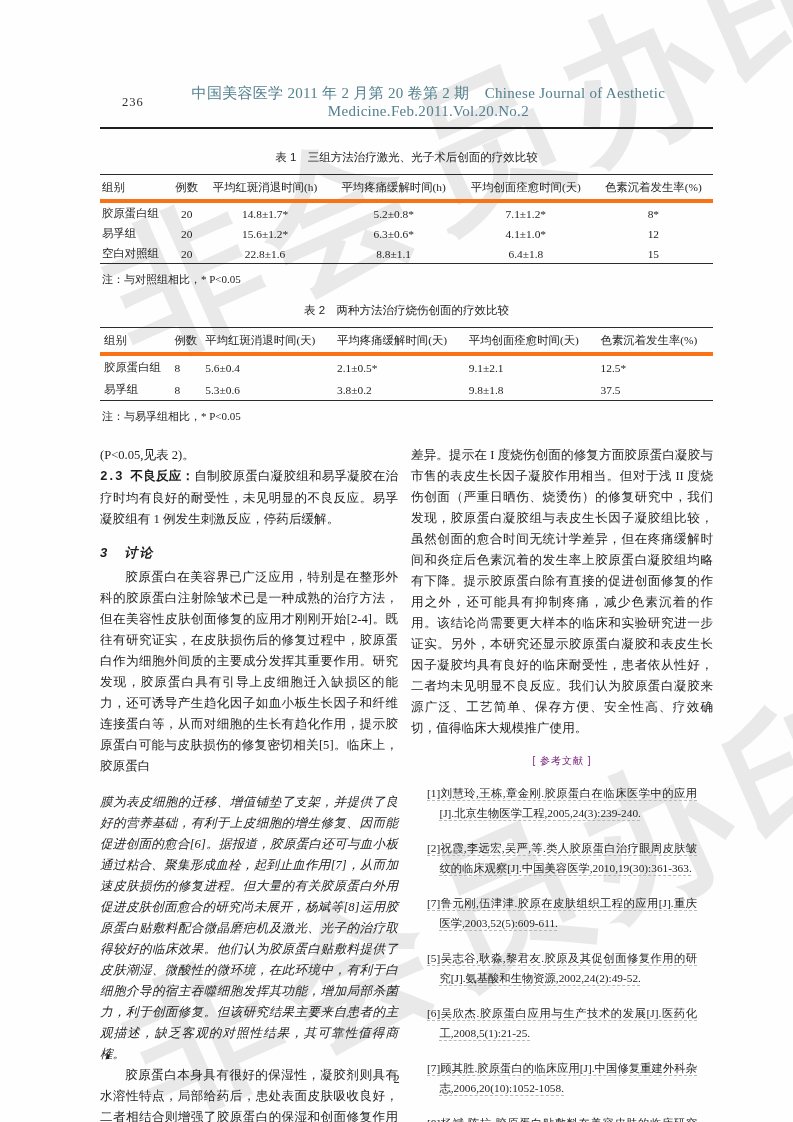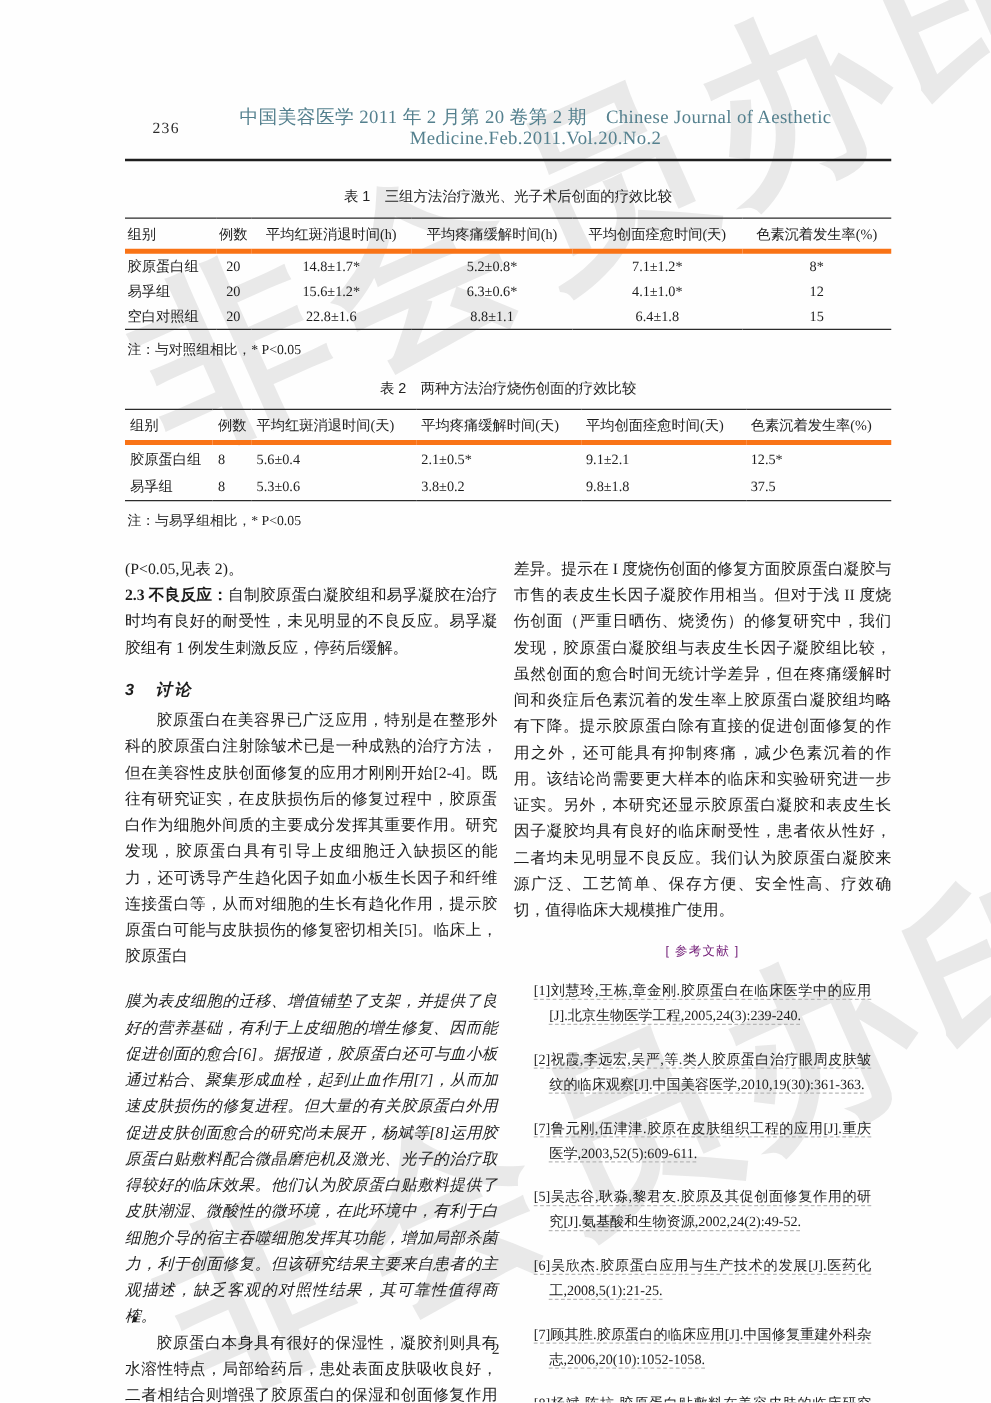--- a/index.html
+++ b/index.html
@@ -40,21 +40,21 @@
   .t2 td{ padding-top:4px; padding-bottom:3px; }
   .tbl-note{ font-size:11px; margin:8px 0 0 2px; color:#222; }
   
   .columns{ display:flex; gap:13px; margin-top:21px; }
   .col{ text-align:justify; }
   .col-left{ width:298px; }
   .col-right{ width:302px; }
   .body-p{ font-size:12.6px; line-height:21px; margin:0; }
   .indent{ text-indent:2em; }
   .gap-top{ margin-top:15px;font-style:italic; }
-  .sec-label{ font-family:Liberation Serif, serif; font-weight:bold; }
+  .sec-label{ font-family:Liberation Mono, monospace; font-weight:bold; }
   .sec-heading{
     font-family:"Liberation Sans","DejaVu Sans",sans-serif; font-weight:bold;
     font-size:13px; margin:14px 0 5px 0; letter-spacing:2px;font-style:italic;
   }
   
   .refs-heading{
     text-align:center; color:#701a75; font-size:10px; margin:15px 0 10px 0;
     letter-spacing:1px; font-family:"Liberation Sans","DejaVu Sans",sans-serif;
   }
   .refs{ list-style:none; margin:0; padding:0; font-size:11.3px; line-height:19.5px; text-align:justify; }

